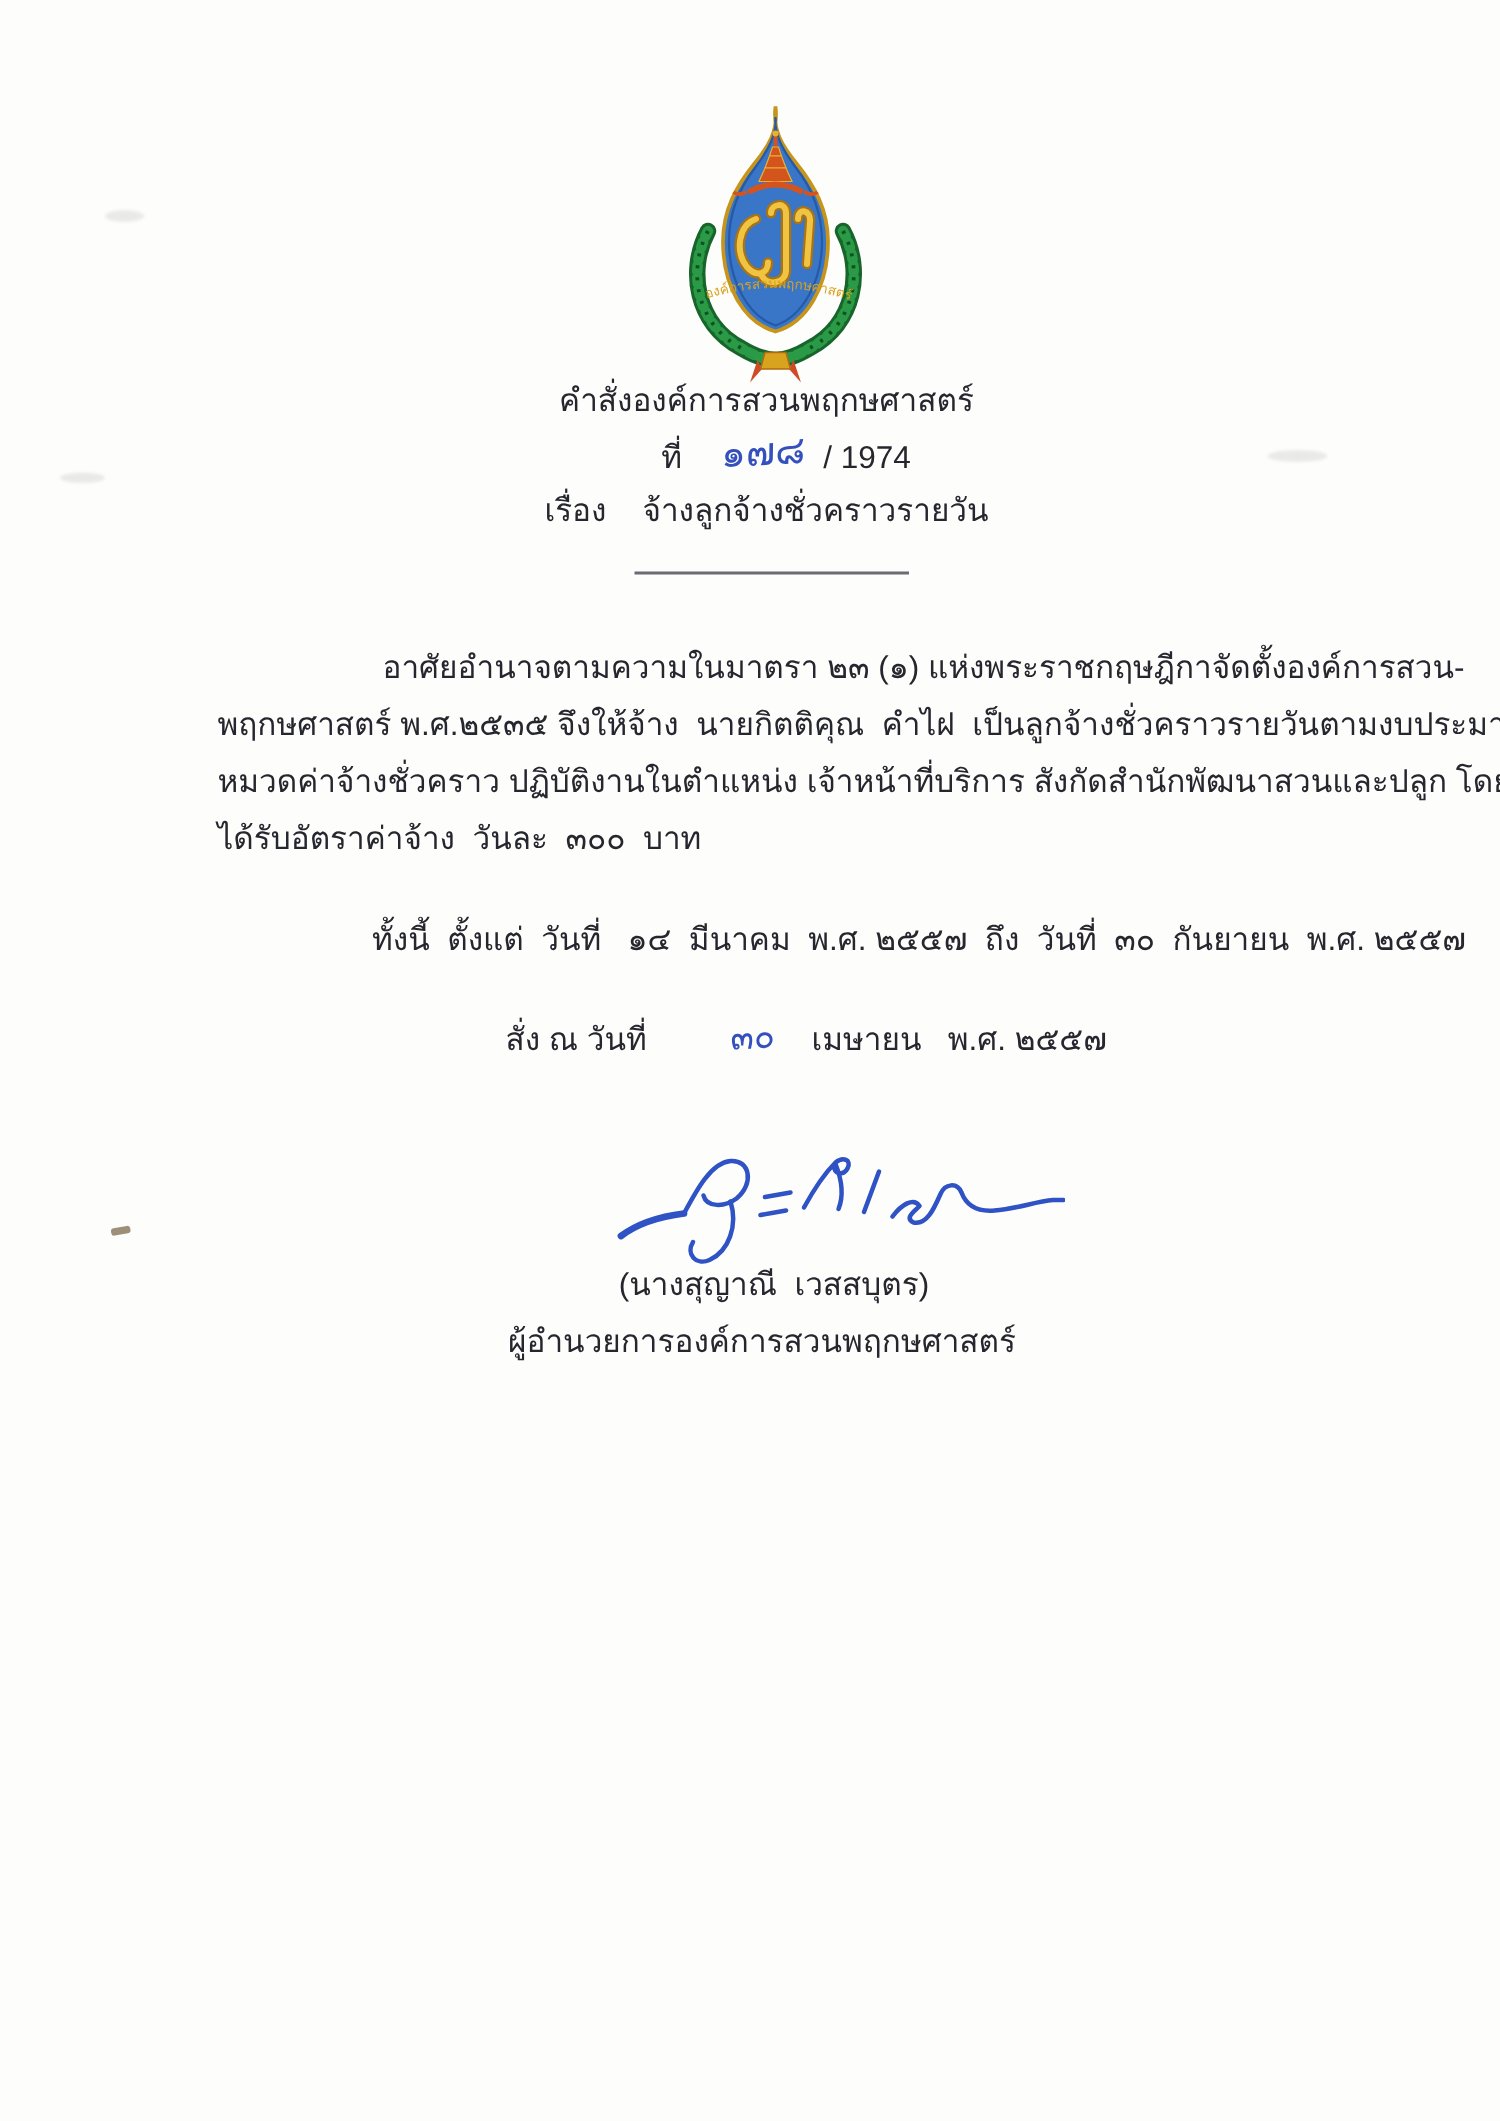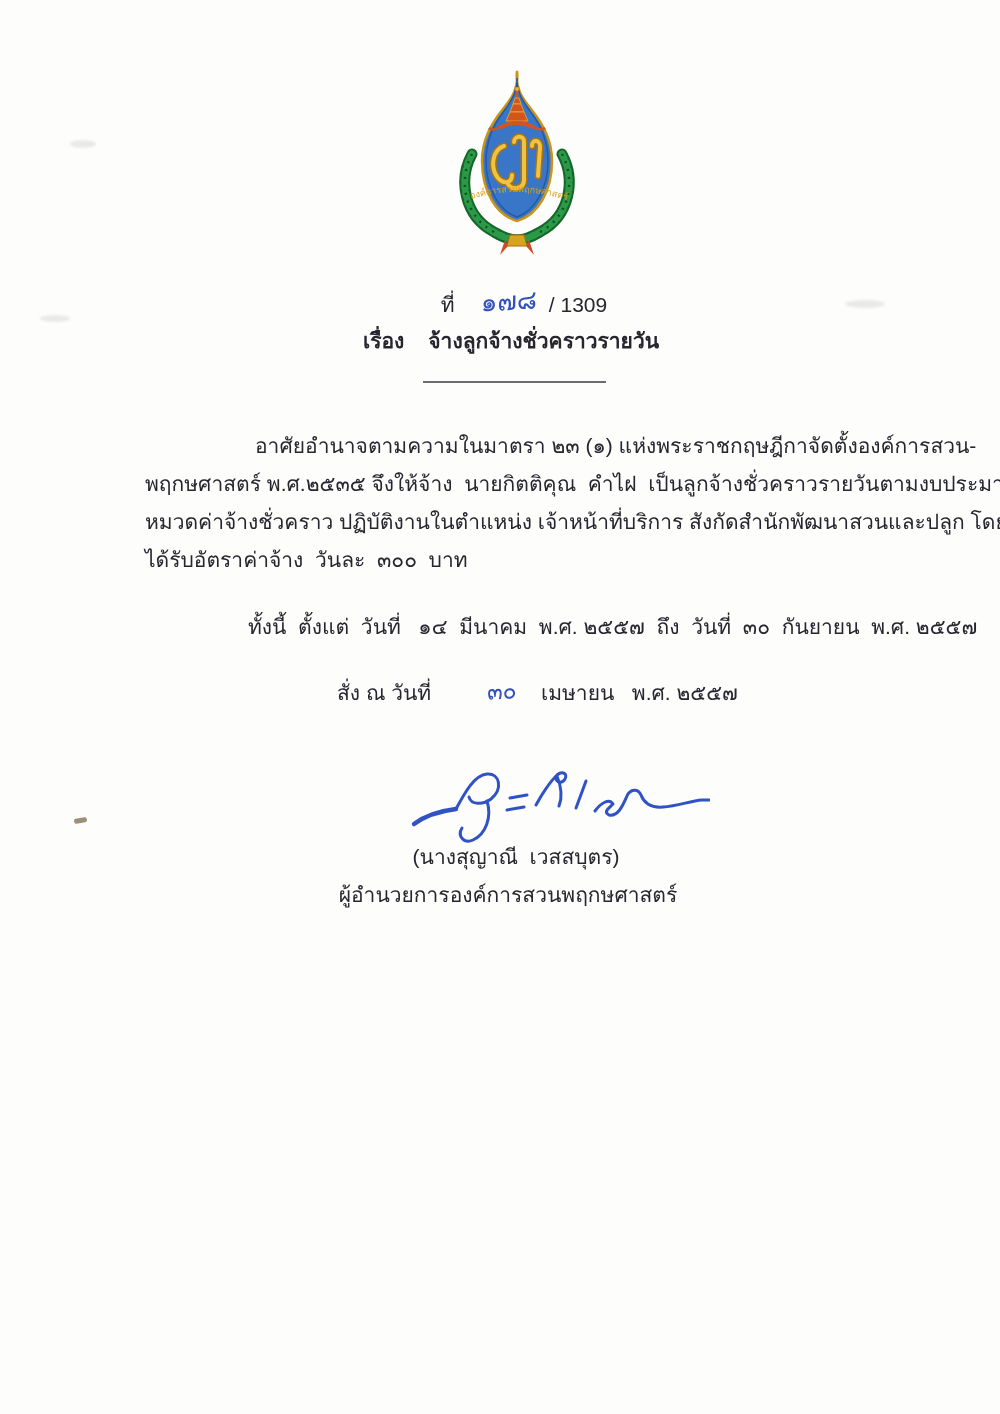--- a/index.html
+++ b/index.html
@@ -75,24 +75,25 @@
       </text>
 
       <g>
         <path d="M 66,178 L 58,187 L 63,172 Z" fill="#cf4b28"></path>
         <path d="M 84,178 L 92,187 L 87,172 Z" fill="#cf4b28"></path>
         <path d="M 68,167 L 82,167 L 85,178 L 65,178 Z" fill="#d8a41e" stroke="#b06a10" stroke-width="1"></path>
       </g>
     </svg>
   </div>
 
+  <div class="abs txt center" style="left:511px;top:253px;font-weight:500;">คำสั่งองค์การสวนพฤกษศาสตร์</div>
 
-  <div class="abs txt center" style="left:524px;top:288px;"><span>ที่</span><span class="hand docno-hand">๑๗๘</span><span>/ 1309</span></div>
+  <div class="abs txt center" style="left:524px;top:288px;"><span>ที่</span><span class="hand docno-hand">๑๗๘</span><span>/ 1974</span></div>
 
-  <div class="abs txt center" style="left:511px;top:326px;font-weight:700;"><span class="subject-label">เรื่อง</span><span>จ้างลูกจ้างชั่วคราวรายวัน</span></div>
+  <div class="abs txt center" style="left:511px;top:326px;font-weight:400;"><span class="subject-label">เรื่อง</span><span>จ้างลูกจ้างชั่วคราวรายวัน</span></div>
 
   <div class="divider" style="left:423px;top:381px;width:183px;"></div>
 
   <div class="abs txt indent1" style="left:145px;top:431px;">อาศัยอำนาจตามความในมาตรา ๒๓ (๑) แห่งพระราชกฤษฎีกาจัดตั้งองค์การสวน-</div>
   <div class="abs txt" style="left:145px;top:469px;">พฤกษศาสตร์ พ.ศ.๒๕๓๕ จึงให้จ้าง  นายกิตติคุณ  คำไฝ  เป็นลูกจ้างชั่วคราวรายวันตามงบประมาณ</div>
   <div class="abs txt" style="left:145px;top:507px;">หมวดค่าจ้างชั่วคราว ปฏิบัติงานในตำแหน่ง เจ้าหน้าที่บริการ สังกัดสำนักพัฒนาสวนและปลูก โดยให้</div>
   <div class="abs txt" style="left:145px;top:545px;">ได้รับอัตราค่าจ้าง  วันละ  ๓๐๐  บาท</div>
 
   <div class="abs txt" style="left:248px;top:612px;text-align:center;">ทั้งนี้  ตั้งแต่  วันที่   ๑๔  มีนาคม  พ.ศ. ๒๕๕๗  ถึง  วันที่  ๓๐  กันยายน  พ.ศ. ๒๕๕๗</div>
 

